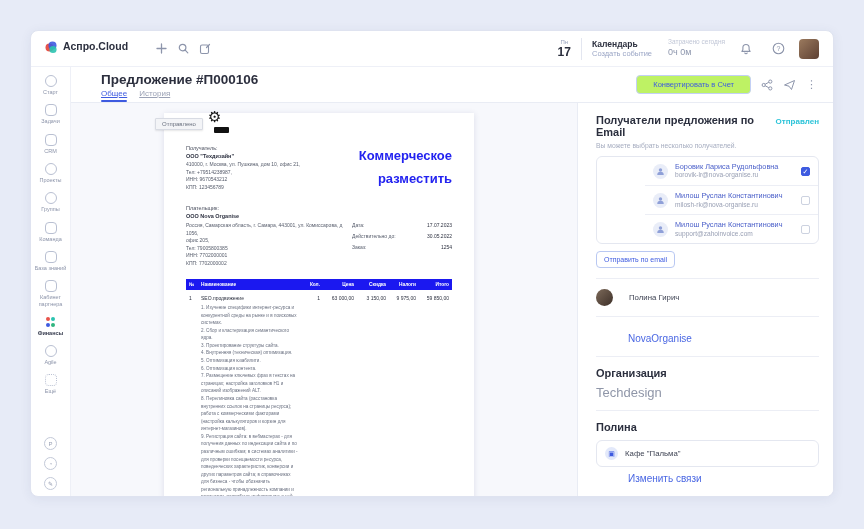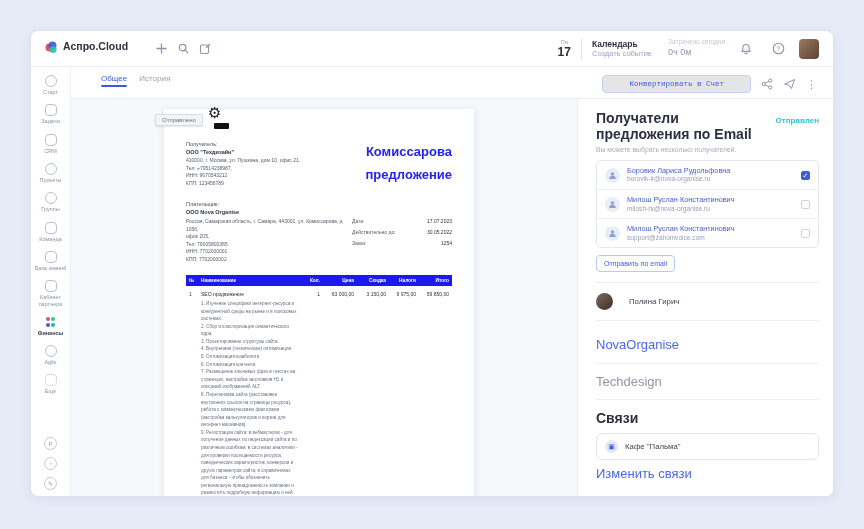--- a/index.html
+++ b/index.html
@@ -44,25 +44,25 @@
   .fin-icon { width:12px; height:12px; display:flex; flex-wrap:wrap; align-items:center; justify-content:center; gap:1px; border:none; }
   .fin-icon i { width:4px; height:4px; border-radius:50%; display:block; }
   .s-footer { margin-top:auto; display:flex; flex-direction:column; gap:7px; align-items:center; }
   .f-circ { width:13px; height:13px; border:1.3px solid #c3c9d8; border-radius:50%; color:#9aa1b5; font-size:6px; display:flex; align-items:center; justify-content:center; cursor:pointer; }
   
   .main-col { flex:1; display:flex; flex-direction:column; min-width:0; }
   .page-header { flex:0 0 32px; display:flex; align-items:flex-start; padding:5px 16px 0 30px; border-bottom:1px solid #e9ecf4; position:relative; }
   .ph-left { display:flex; flex-direction:column; }
   .page-title { font-size:13.5px; font-weight:700; color:#2c2f3e; }
   .tabs { display:flex; gap:12px; margin-top:2px; }
-  .tab { font-size:8px; color:#9aa1b5; padding-bottom:4px; cursor:pointer; position:relative; }
+  .tab { font-size:8px; color:#9aa1b5; padding-bottom:4px; cursor:pointer; position:relative;text-decoration:underline; }
   .tab.active { color:#3e5be0; }
   .tab.active::after { content:""; position:absolute; left:0; right:0; bottom:0; height:2px; background:#3e5be0; border-radius:1px; }
   .ph-actions { margin-left:auto; display:flex; align-items:center; gap:10px; margin-top:3px; }
-  .convert-btn { background:#e5e5e5; border:1px solid #c3d0f5; color:#3e5be0; font-size:7.5px; padding:4px 26px; border-radius:4px; cursor:pointer; font-family:Liberation Mono, monospace; }
+  .convert-btn { background:#bef264; border:1px solid #c3d0f5; color:#3e5be0; font-size:7.5px; padding:4px 16px; border-radius:4px; cursor:pointer; font-family:Liberation Sans, sans-serif; }
   .act-icon { background:none; border:none; color:#8d95ab; cursor:pointer; display:flex; align-items:center; }
   .kebab { font-size:11px; color:#8d95ab; }
   
   .content-row { flex:1; display:flex; min-height:0; }
   .doc-area { flex:1; background:#f7f8fc; overflow:hidden; position:relative; }
   .paper { position:relative; margin:10px 0 0 93px; width:310px; min-height:620px; background:#fff; box-shadow:0 1px 6px rgba(50,60,110,.14); padding:30px 22px 20px; }
   .p-badge { position:absolute; top:5px; left:-9px; background:#f3f4f7; border:1px solid #d8dbe3; color:#6b7280; font-size:6px; padding:2px 6px; border-radius:1px; box-shadow:0 1px 2px rgba(0,0,0,.1); }
   .p-gear { position:absolute; top:-4px; left:44px; font-size:15px; color:#151515; line-height:1; }
   .p-gearbar { position:absolute; top:14px; left:50px; width:15px; height:6px; background:#111; border-radius:1px; }
   .p-head { display:flex; justify-content:space-between; margin-top:2px; }
@@ -88,39 +88,39 @@
   .c-qty { width:15px; text-align:right; }
   .c-price { width:34px; text-align:right; }
   .c-disc { width:32px; text-align:right; }
   .c-tax { width:30px; text-align:right; }
   .c-total { width:33px; text-align:right; }
   .row-name { font-size:5px; color:#2d3140; margin-bottom:3px; }
   .desc-line { font-size:4.6px; color:#6a7080; line-height:1.65; }
   
   .panel { width:256px; flex:0 0 256px; background:#fff; border-left:1px solid #e9ecf4; padding:11px 14px 8px 18px; overflow:hidden; }
   .sec-head { display:flex; align-items:baseline; justify-content:space-between; }
-  .sec-title { font-size:14px; font-weight:700; color:#2b2f3e; }
+  .sec-title { font-size:11px; font-weight:700; color:#2b2f3e; }
   .status-sent { font-size:8px; font-weight:700; color:#2bc3d8; }
   .hint { font-size:6.8px; color:#a6adc0; margin-top:4px; }
-  .contact-card { margin-top:7px; border:1px solid #e4e7f0; border-radius:6px; overflow:hidden; }
+  .contact-card { margin-top:7px; border:1px solid #e4e7f0; border-radius:6px; overflow:hidden;padding-left:48px; }
   .contact-row { display:flex; align-items:center; gap:7px; padding:5px 8px; cursor:pointer; }
   .contact-row + .contact-row { border-top:1px solid #eceef5; }
   .c-avatar { width:15px; height:15px; border-radius:50%; background:#e9edf8; display:flex; align-items:center; justify-content:center; flex:0 0 15px; }
   .c-text { flex:1; line-height:1.3; min-width:0; }
   .c-name-t { font-size:7.3px; color:#4a5fc9; white-space:nowrap; overflow:hidden; }
   .c-email { font-size:6.6px; color:#9aa1b5; white-space:nowrap; overflow:hidden; }
   .cbx { width:9px; height:9px; border:1px solid #ccd2e0; border-radius:2px; background:#fff; flex:0 0 9px; display:flex; align-items:center; justify-content:center; cursor:pointer; }
   .cbx.checked { background:#3e5be0; border-color:#3e5be0; color:#fff; font-size:7px; line-height:1; }
   .add-contact { margin-top:8px; font-size:7.5px; font-weight:600; color:#3e5be0; cursor:pointer; }
   .send-btn { margin-top:7px; background:#fff; border:1px solid #b9c8f2; color:#3e5be0; font-size:7px; padding:4px 7px; border-radius:4px; cursor:pointer; font-family:inherit; }
   .divider { height:1px; background:#eceef5; margin:10px 0; }
   .person-row { display:flex; align-items:center; gap:16px; margin-top:7px; }
   .p-avatar { width:17px; height:17px; border-radius:50%; background:linear-gradient(135deg,#7d6a5a,#3c2f28); flex:0 0 17px; }
   .person-name { font-size:7.8px; color:#3f4454; }
-  .link-blue { font-size:13px; color:#4a67e3; cursor:pointer; margin-top:6px; display:inline-block; }
+  .link-blue { font-size:10px; color:#4a67e3; cursor:pointer; margin-top:6px; display:inline-block;margin-left:32px; }
   .plain-val { font-size:13px; color:#8f96a8; margin-top:6px; }
   .rel-card { margin-top:7px; border:1px solid #e4e7f0; border-radius:6px; padding:6px 8px; display:flex; align-items:center; gap:7px; cursor:pointer; }
   .rel-icon { width:13px; height:13px; border-radius:50%; background:#e3e9fa; color:#3e5be0; font-size:7px; display:flex; align-items:center; justify-content:center; }
   .rel-name { font-size:7.8px; color:#3f4454; }
 </style>
 </head>
 <body>
 
 <div class="window">
 
@@ -239,20 +239,21 @@
         <div class="f-circ">P</div>
         <div class="f-circ">◔</div>
         <div class="f-circ">✎</div>
       </div>
     </nav>
 
     <div class="main-col">
 
       <div class="page-header">
         <div class="ph-left">
+          <div class="page-title">Предложение #П000106</div>
           <div class="tabs">
             <span class="tab active">Общее</span>
             <span class="tab">История</span>
           </div>
         </div>
         <div class="ph-actions">
           <button class="convert-btn">Конвертировать в Счет</button>
           <button class="act-icon">
             <svg width="12" height="12" viewBox="0 0 12 12">
                 <circle cx="9.3" cy="2.6" r="1.6" stroke="#8d95ab" stroke-width="1" fill="none"></circle>
@@ -280,21 +281,21 @@
 
             <div class="p-head">
               <div class="p-recipient">
                 <div class="p-label">Получатель:</div>
                 <div class="p-name">ООО "Техдизайн"</div>
                 <div class="p-line">410000, г. Москва, ул. Пушкина, дом 10, офис 21,</div>
                 <div class="p-line">Тел: +79514238987,</div>
                 <div class="p-line">ИНН: 9670543212</div>
                 <div class="p-line">КПП: 123456789</div>
               </div>
-              <div class="p-title">Комиссарова предложение</div>
+              <div class="p-title">Коммерческое разместить</div>
             </div>
 
             <div class="p-payer">
               <div class="p-label">Плательщик:</div>
               <div class="p-name">ООО Nova Organise</div>
             </div>
 
             <div class="p-info-row">
               <div class="p-payer-lines">
                 <div class="p-line">Россия, Самарская область, г. Самара, 443001, ул. Комиссарова, д 1056,</div>
@@ -414,25 +415,26 @@
             <span class="p-avatar"></span>
             <span class="person-name">Полина Гирич</span>
           </div>
 
           <div class="divider"></div>
 
           <span class="link-blue">NovaOrganise</span>
 
           <div class="divider"></div>
 
+          <div class="sec-title">Организация</div>
           <div class="plain-val">Techdesign</div>
 
           <div class="divider"></div>
 
-          <div class="sec-title">Связи</div>
+          <div class="sec-title">Полина</div>
           <div class="rel-card">
             <span class="rel-icon">▣</span>
             <span class="rel-name">Кафе "Пальма"</span>
           </div>
           <span class="link-blue">Изменить связи</span>
 
           
 
           
           

